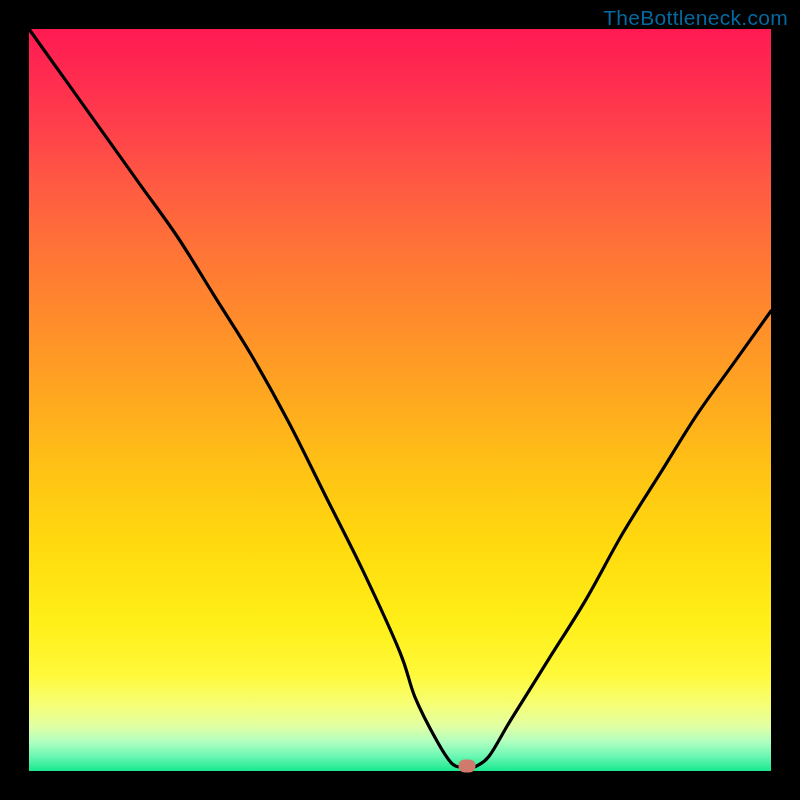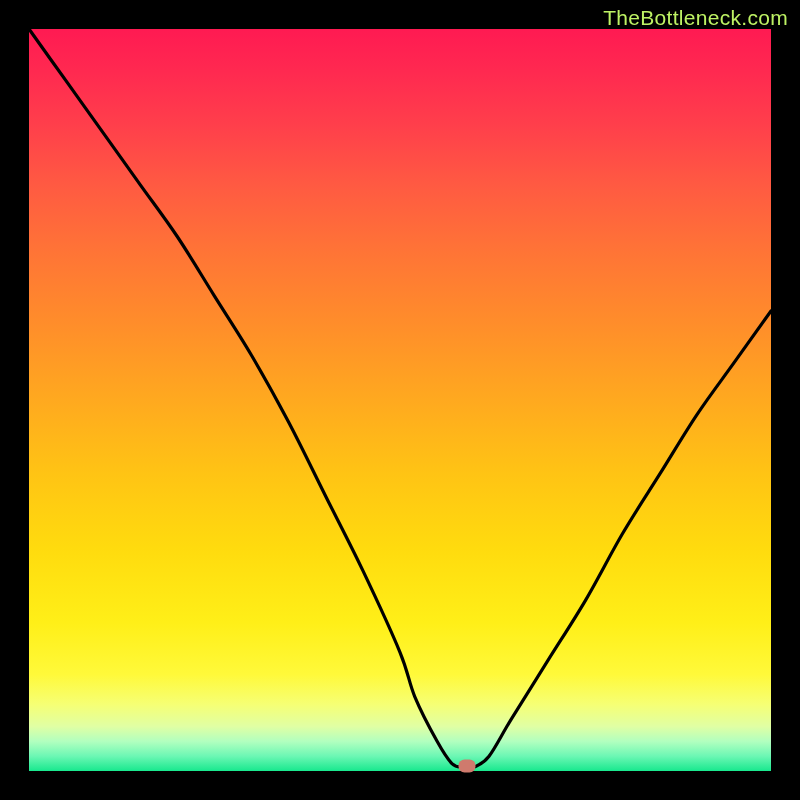--- a/index.html
+++ b/index.html
@@ -40,21 +40,21 @@
       #e0ffa4 94%,
       #b2ffbf 96%,
       #6cf7b4 98%,
       #18e88e 100%
     );
   }
   .watermark {
     position: absolute;
     top: 6px;
     right: 12px;
-    color: #bef264;
+    color: #0369a1;
     font-size: 21px;
     font-weight: 500;
     letter-spacing: 0.3px;
     user-select: none;
   }
   svg.curve {
     position: absolute;
     left: 0;
     top: 0;
     width: 742px;

